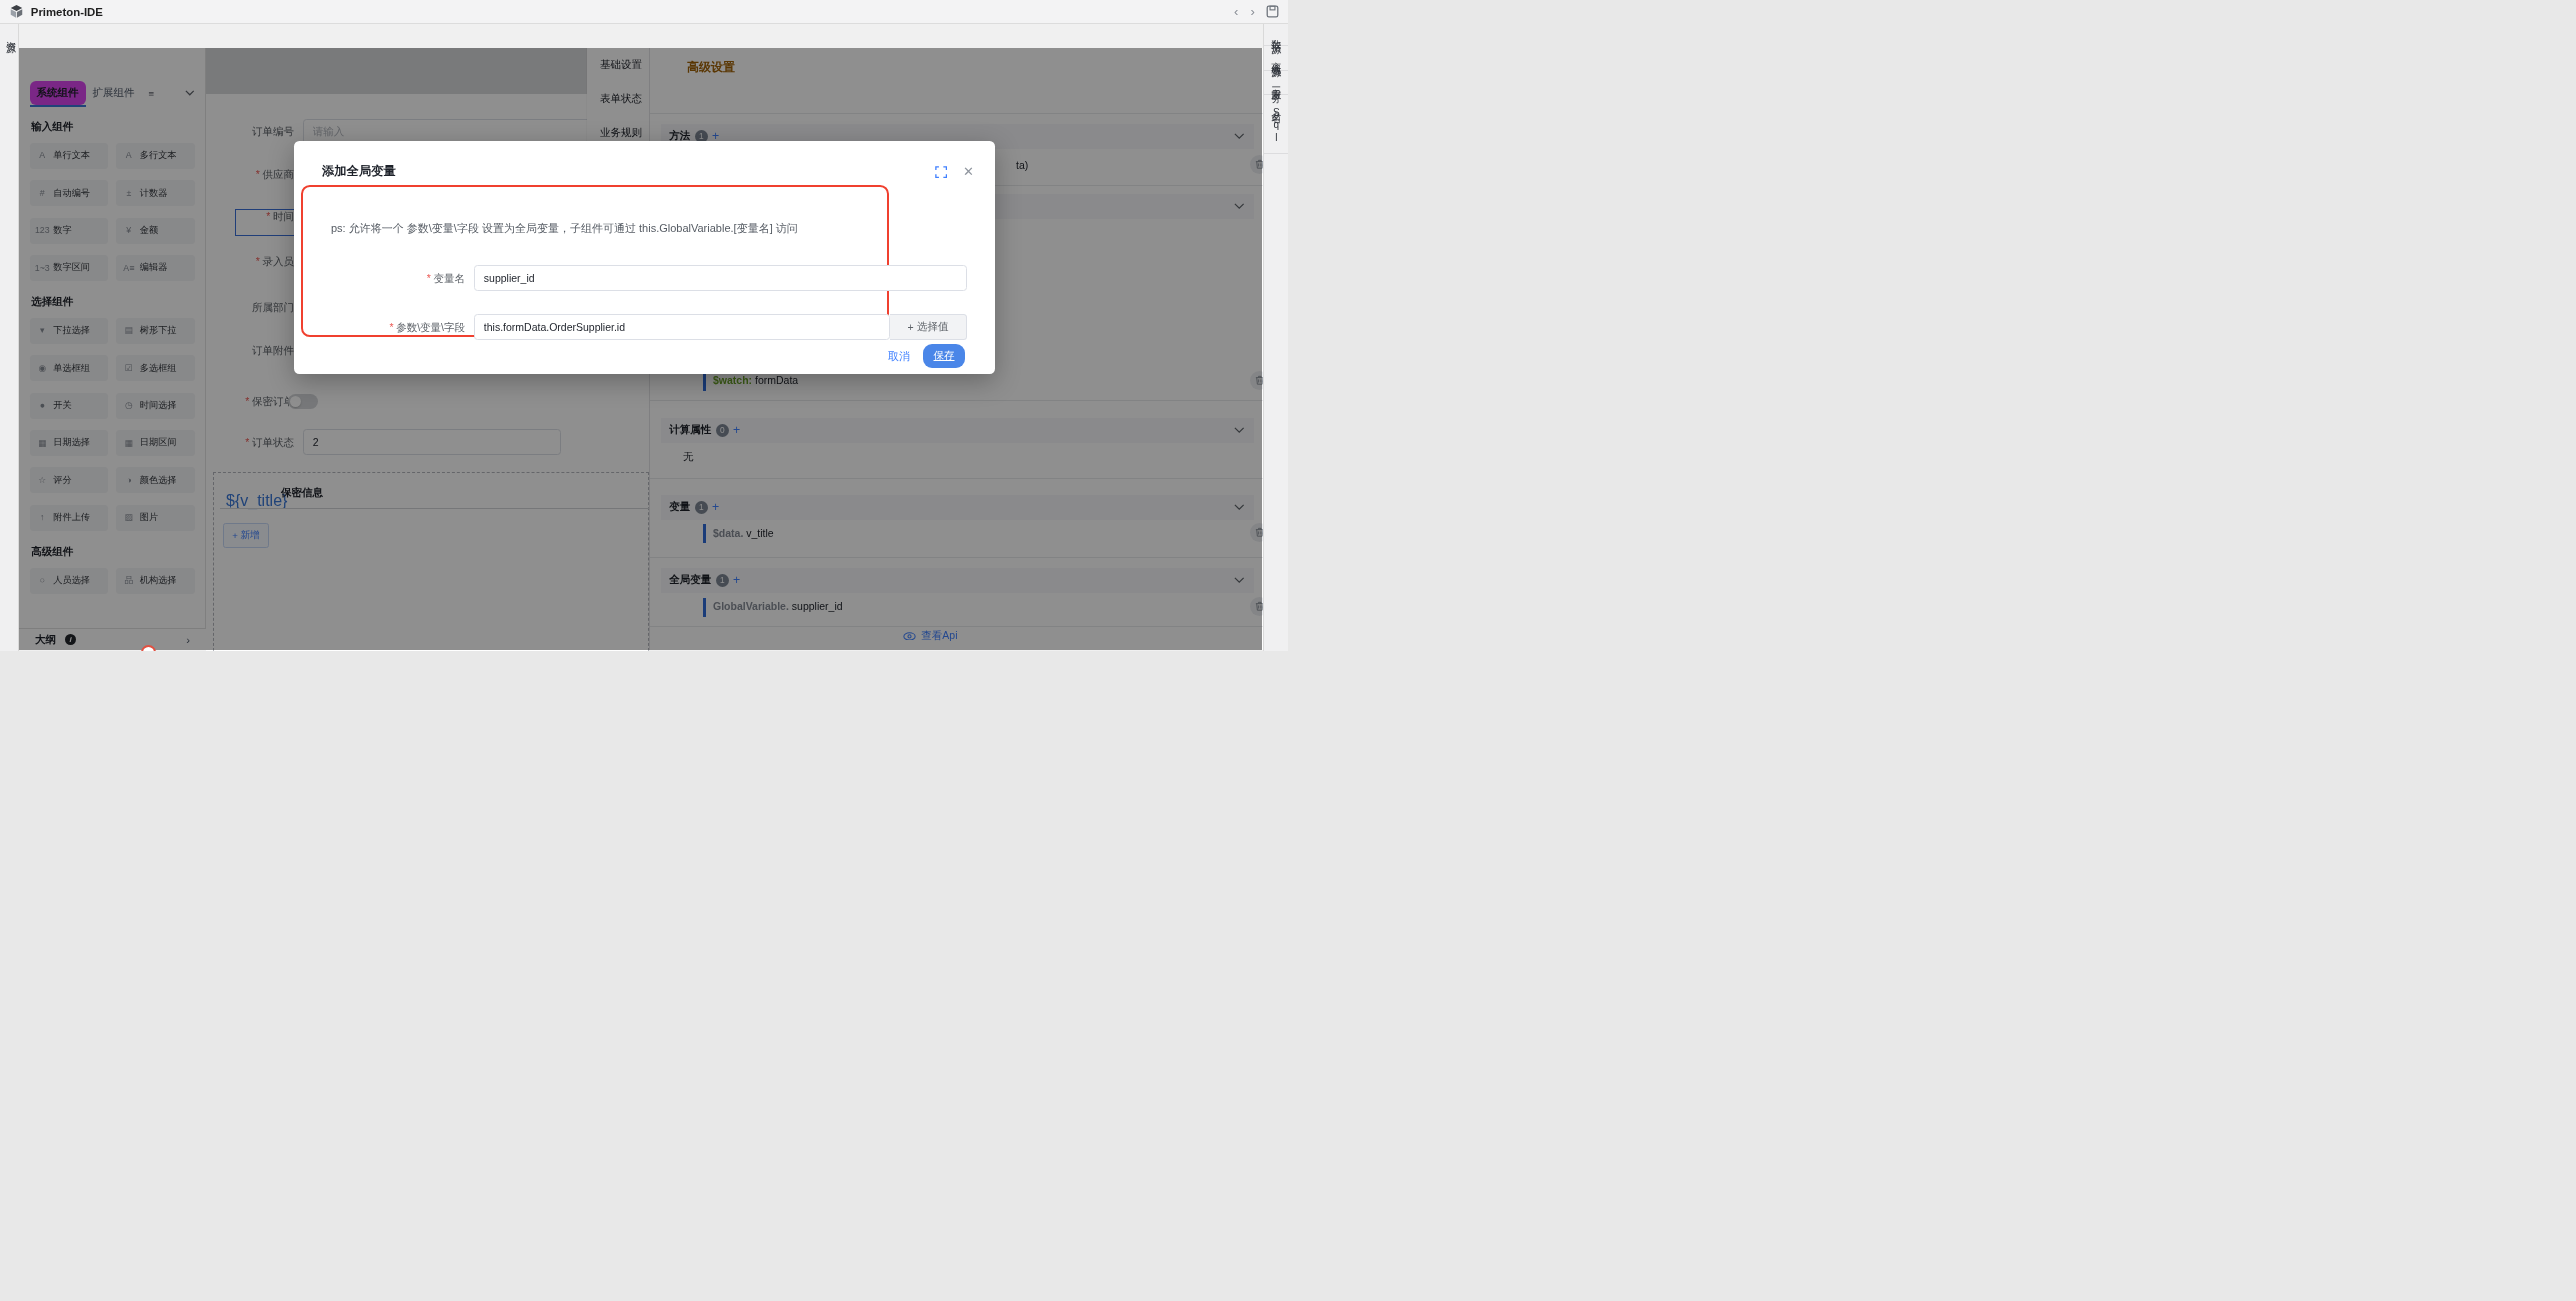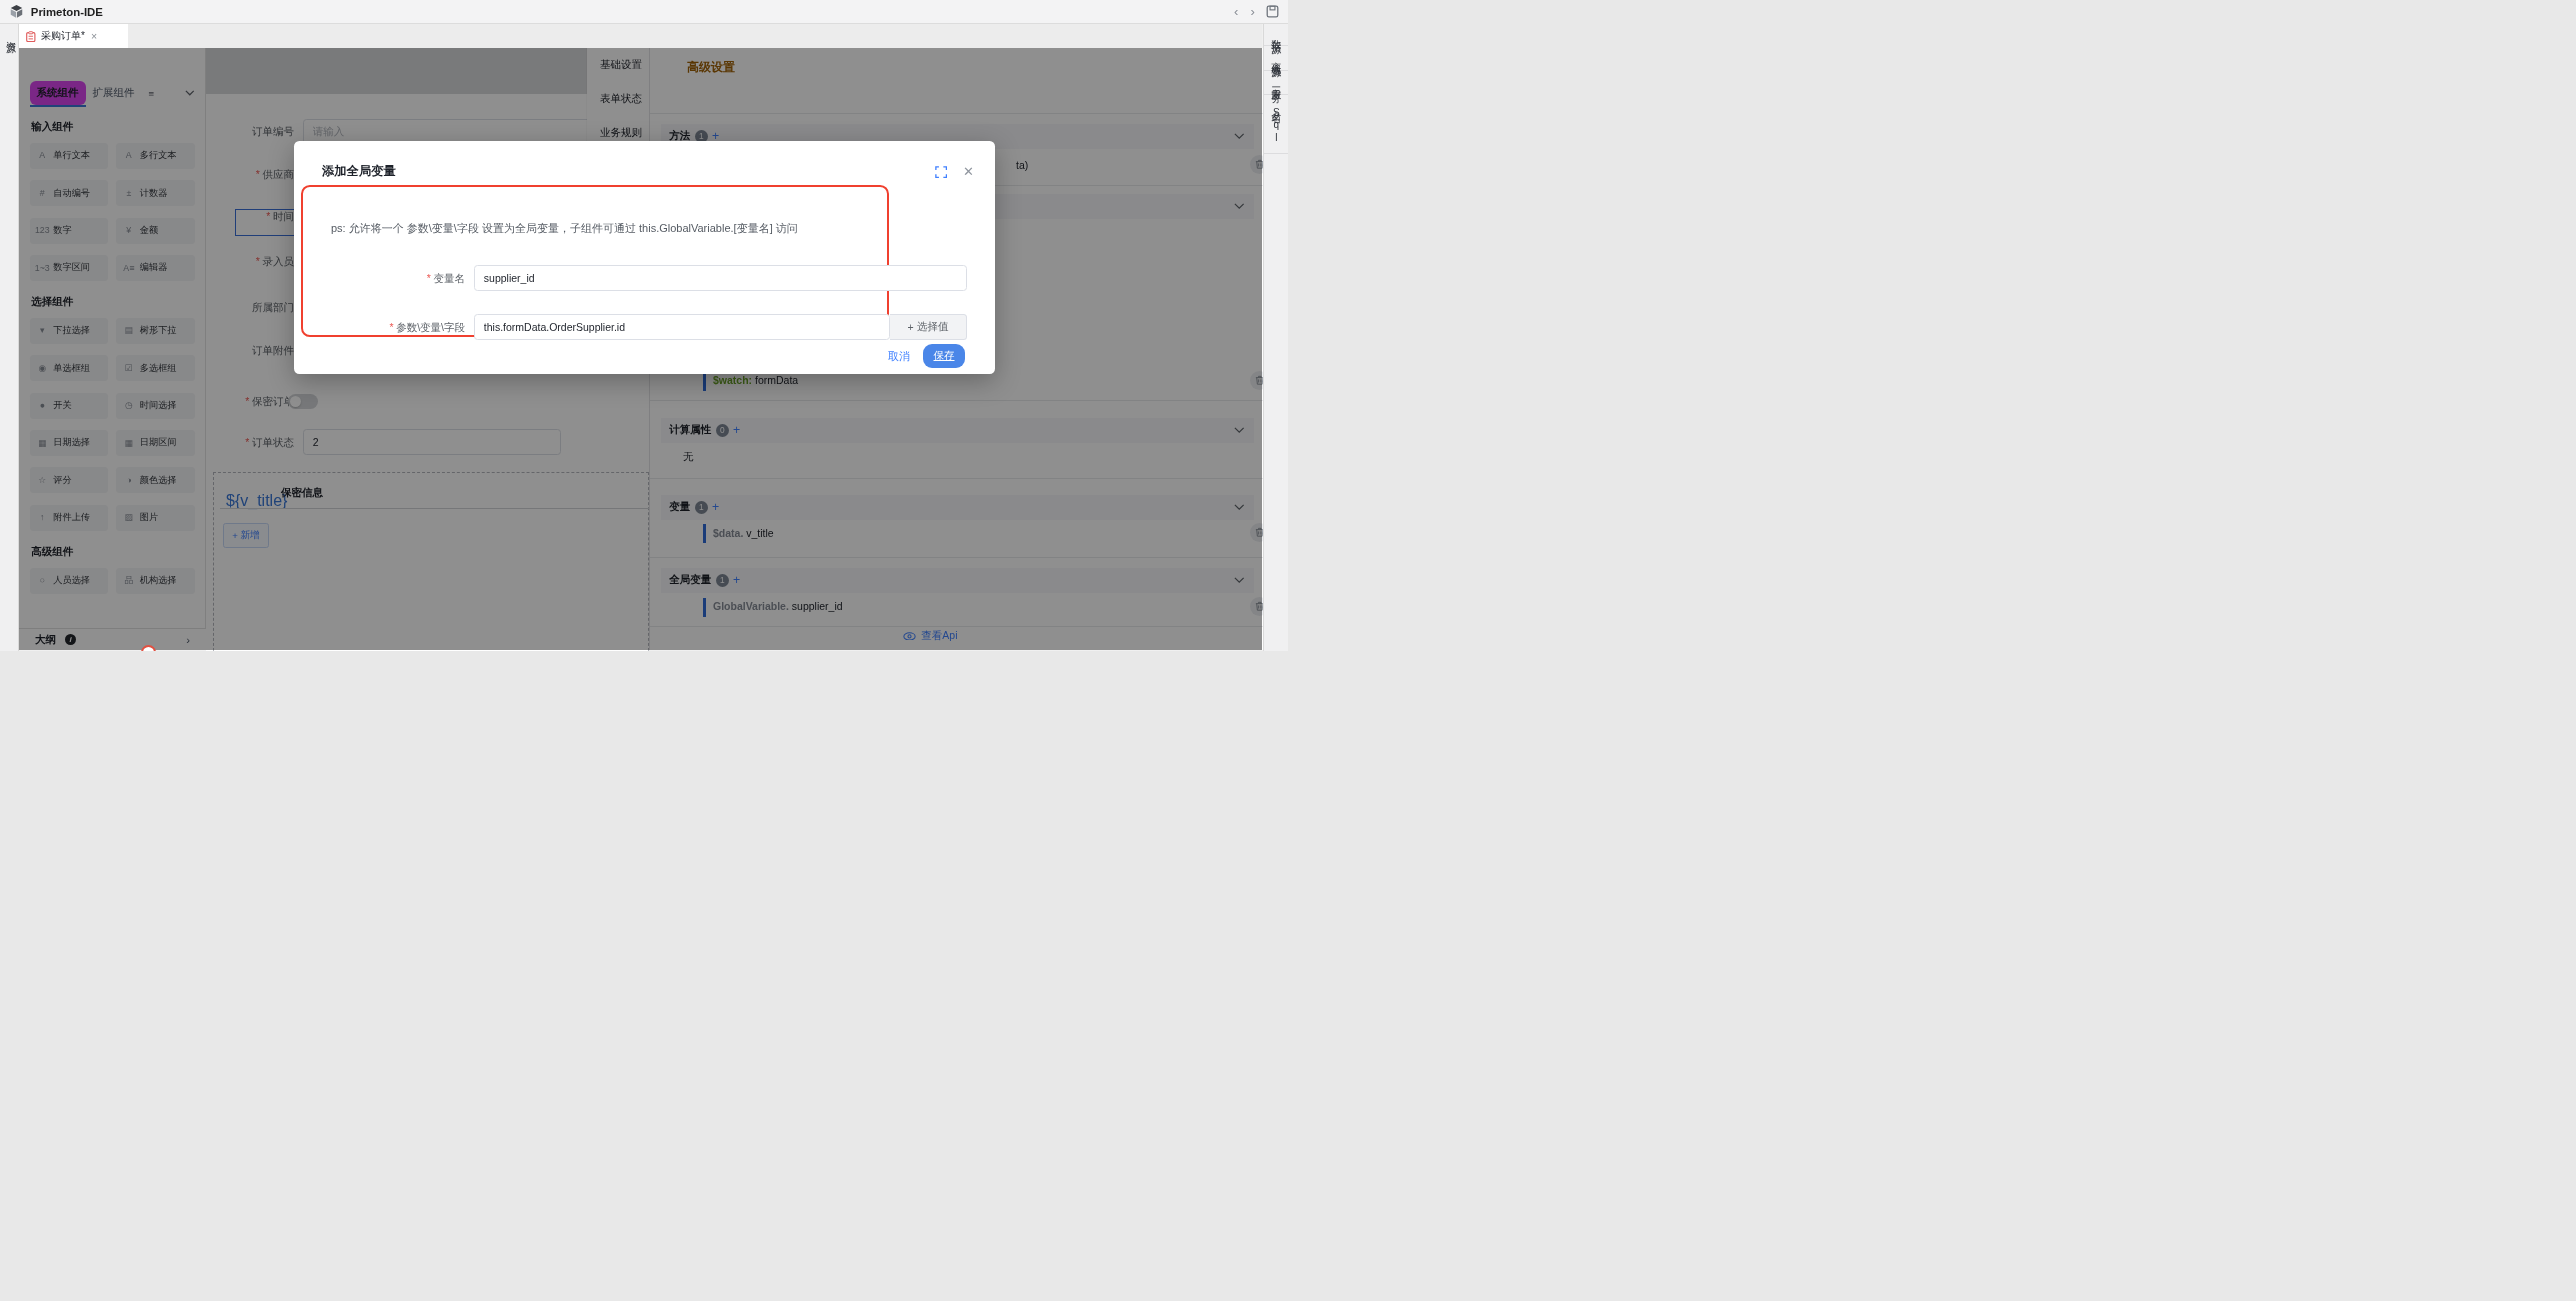--- a/index.html
+++ b/index.html
@@ -146,33 +146,20 @@
 
       <div class="vtab">
         <span class="vtext">三方服务</span>
       </div>
 
       <div class="vtab">
         <span class="vtext">命名Sql</span>
       </div>
     </div>
 
-  <div id="tabbar">
-    <div id="doc-tab">
-      <svg width="9.6" height="11.4" viewBox="0 0 11 13">
-        <rect x="0.8" y="1.8" width="9.4" height="10.4" rx="1.5" fill="none" stroke="#e05c5c" stroke-width="1.3"></rect>
-        <rect x="3.2" y="0.8" width="4.6" height="2.4" rx="0.8" fill="#fff" stroke="#e05c5c" stroke-width="1.1"></rect>
-        <line x1="3" y1="6" x2="8" y2="6" stroke="#e05c5c" stroke-width="1.1"></line>
-        <line x1="3" y1="9" x2="8" y2="9" stroke="#e05c5c" stroke-width="1.1"></line>
-      </svg>
-      <span class="tlabel">采购订单*</span>
-      <span class="tclose">×</span>
-      <span class="bluebar"></span>
-    </div>
-  </div>
 
   <div id="canvas">
 
     <div id="library">
       <div id="libtabs">
         <span class="libtab active">系统组件</span>
         <span class="libtab">扩展组件</span>
         <span class="libmenuicon">≡</span>
         <svg class="libchev" width="9.6" height="6.1" viewBox="0 0 11 7">
             <polyline points="1,1 5.5,5.5 10,1" fill="none" stroke="#5f646b" stroke-width="1.4"></polyline>

